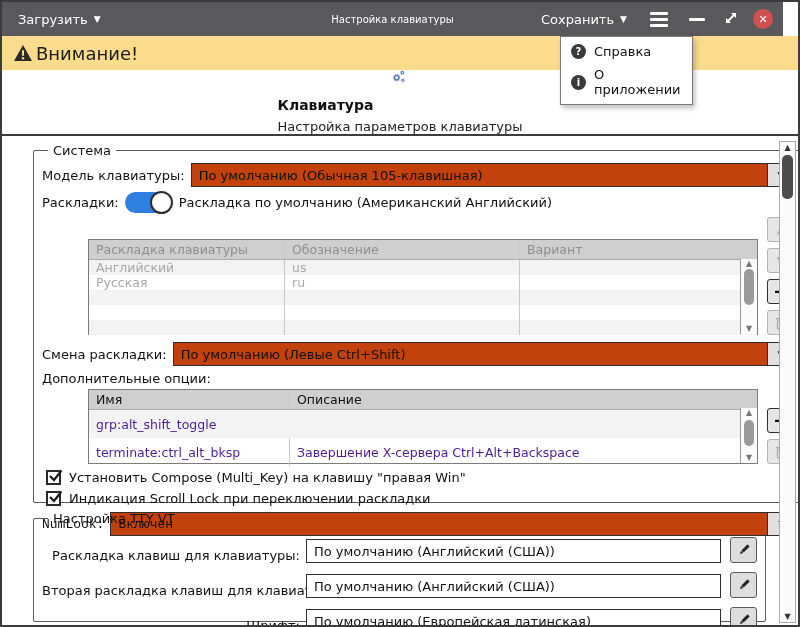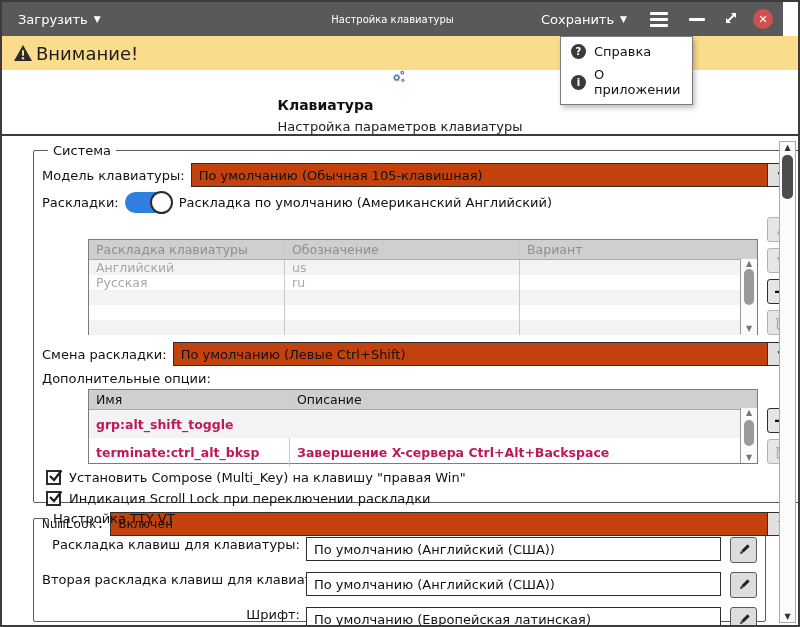--- a/index.html
+++ b/index.html
@@ -69,21 +69,21 @@
   .thead > div { font-size:12.5px; padding:2px 7px; white-space:nowrap; overflow:hidden; }
   .trow { display:grid; }
   .trow > div { font-size:12.5px; padding:0 7px; display:flex; align-items:center; white-space:nowrap; overflow:hidden; }
   .cols3 { grid-template-columns:195px 235px 1fr; }
   .cols3 > div:nth-child(2), .cols3 > div:nth-child(3) { border-left:1px solid #c9c9c9; }
   .cols2 { grid-template-columns:200px 1fr; }
   .cols2 > div:nth-child(2) { border-left:1px solid #c9c9c9; }
   .tbl-disabled .thead > div { color:#8f8f8f; }
   .tbl-disabled .trow > div { color:#a8a8a8; }
   .tbl-enabled .thead > div { color:#111; }
-  .tbl-enabled .trow > div { color:#be185d;font-weight:bold; }
+  .tbl-enabled .trow > div { color:#4c1d95; }
   .striped { background:#f3f3f3; }
   .h15 { height:15px; }
   .h28 { height:28px; }
   
   .tsb { position:absolute; top:19px; right:0; bottom:0; width:17px; background:#fbfbfb; border-left:1px solid #999; display:flex; flex-direction:column; align-items:center; justify-content:space-between; padding:1px 0; }
   .tsb .arr { font-size:8px; color:#777; line-height:8px; }
   .tsb .thumb { position:absolute; left:3px; width:10px; border-radius:5px; background:#9a9a9a; }
   
   .btncol { display:flex; flex-direction:column; gap:6px; margin-left:9px; }
   .sqbtn {
@@ -91,21 +91,21 @@
     display:flex; align-items:center; justify-content:center; font-size:11px; color:#aeaeae;
   }
   .sqbtn.enabled { border:1px solid #2e2e2e; color:#111; }
   .plus { font-size:19px; font-weight:bold; line-height:19px; }
   
   .cbrow { display:flex; align-items:center; gap:8px; margin:6px 0 6px 4px; }
   .cb { width:15px; height:15px; border:2px solid #2b2b2b; background:#fff; position:relative; flex:none; }
   .cb svg { position:absolute; left:0; top:-4px; overflow:visible; }
   .cbtext { font-size:13px; color:#111; }
   
-  .ttyrow { display:flex; align-items:flex-start; margin:9px 0; }
+  .ttyrow { display:flex; align-items:flex-end; margin:9px 0; }
   .ttylbl { width:258px; text-align:right; font-size:13px; color:#111; margin-right:6px; white-space:nowrap; }
   .ttyfield { flex:1; height:24px; border:1px solid #2e2e2e; background:#fff; font-size:13px; color:#111; display:flex; align-items:center; padding:0 7px; white-space:nowrap; overflow:hidden; }
   .editbtn { width:27px; height:26px; margin-left:9px; border:1px solid #5a5a5a; border-radius:3px; background:#ddd; display:flex; align-items:center; justify-content:center; flex:none; }
   
   .mainsb { position:absolute; top:139px; right:2px; bottom:2px; width:17px; background:#fbfbfb; border:1px solid #aaa; }
   .mainsb .arr { position:absolute; left:0; right:0; text-align:center; font-size:8px; color:#333; }
   .mainsb .arr.up { top:1px; } .mainsb .arr.dn { bottom:1px; }
   .mainsb .thumb { position:absolute; left:2px; width:11px; top:13px; height:44px; border-radius:5px; background:#4c4c4c; }
 </style>
 </head>

